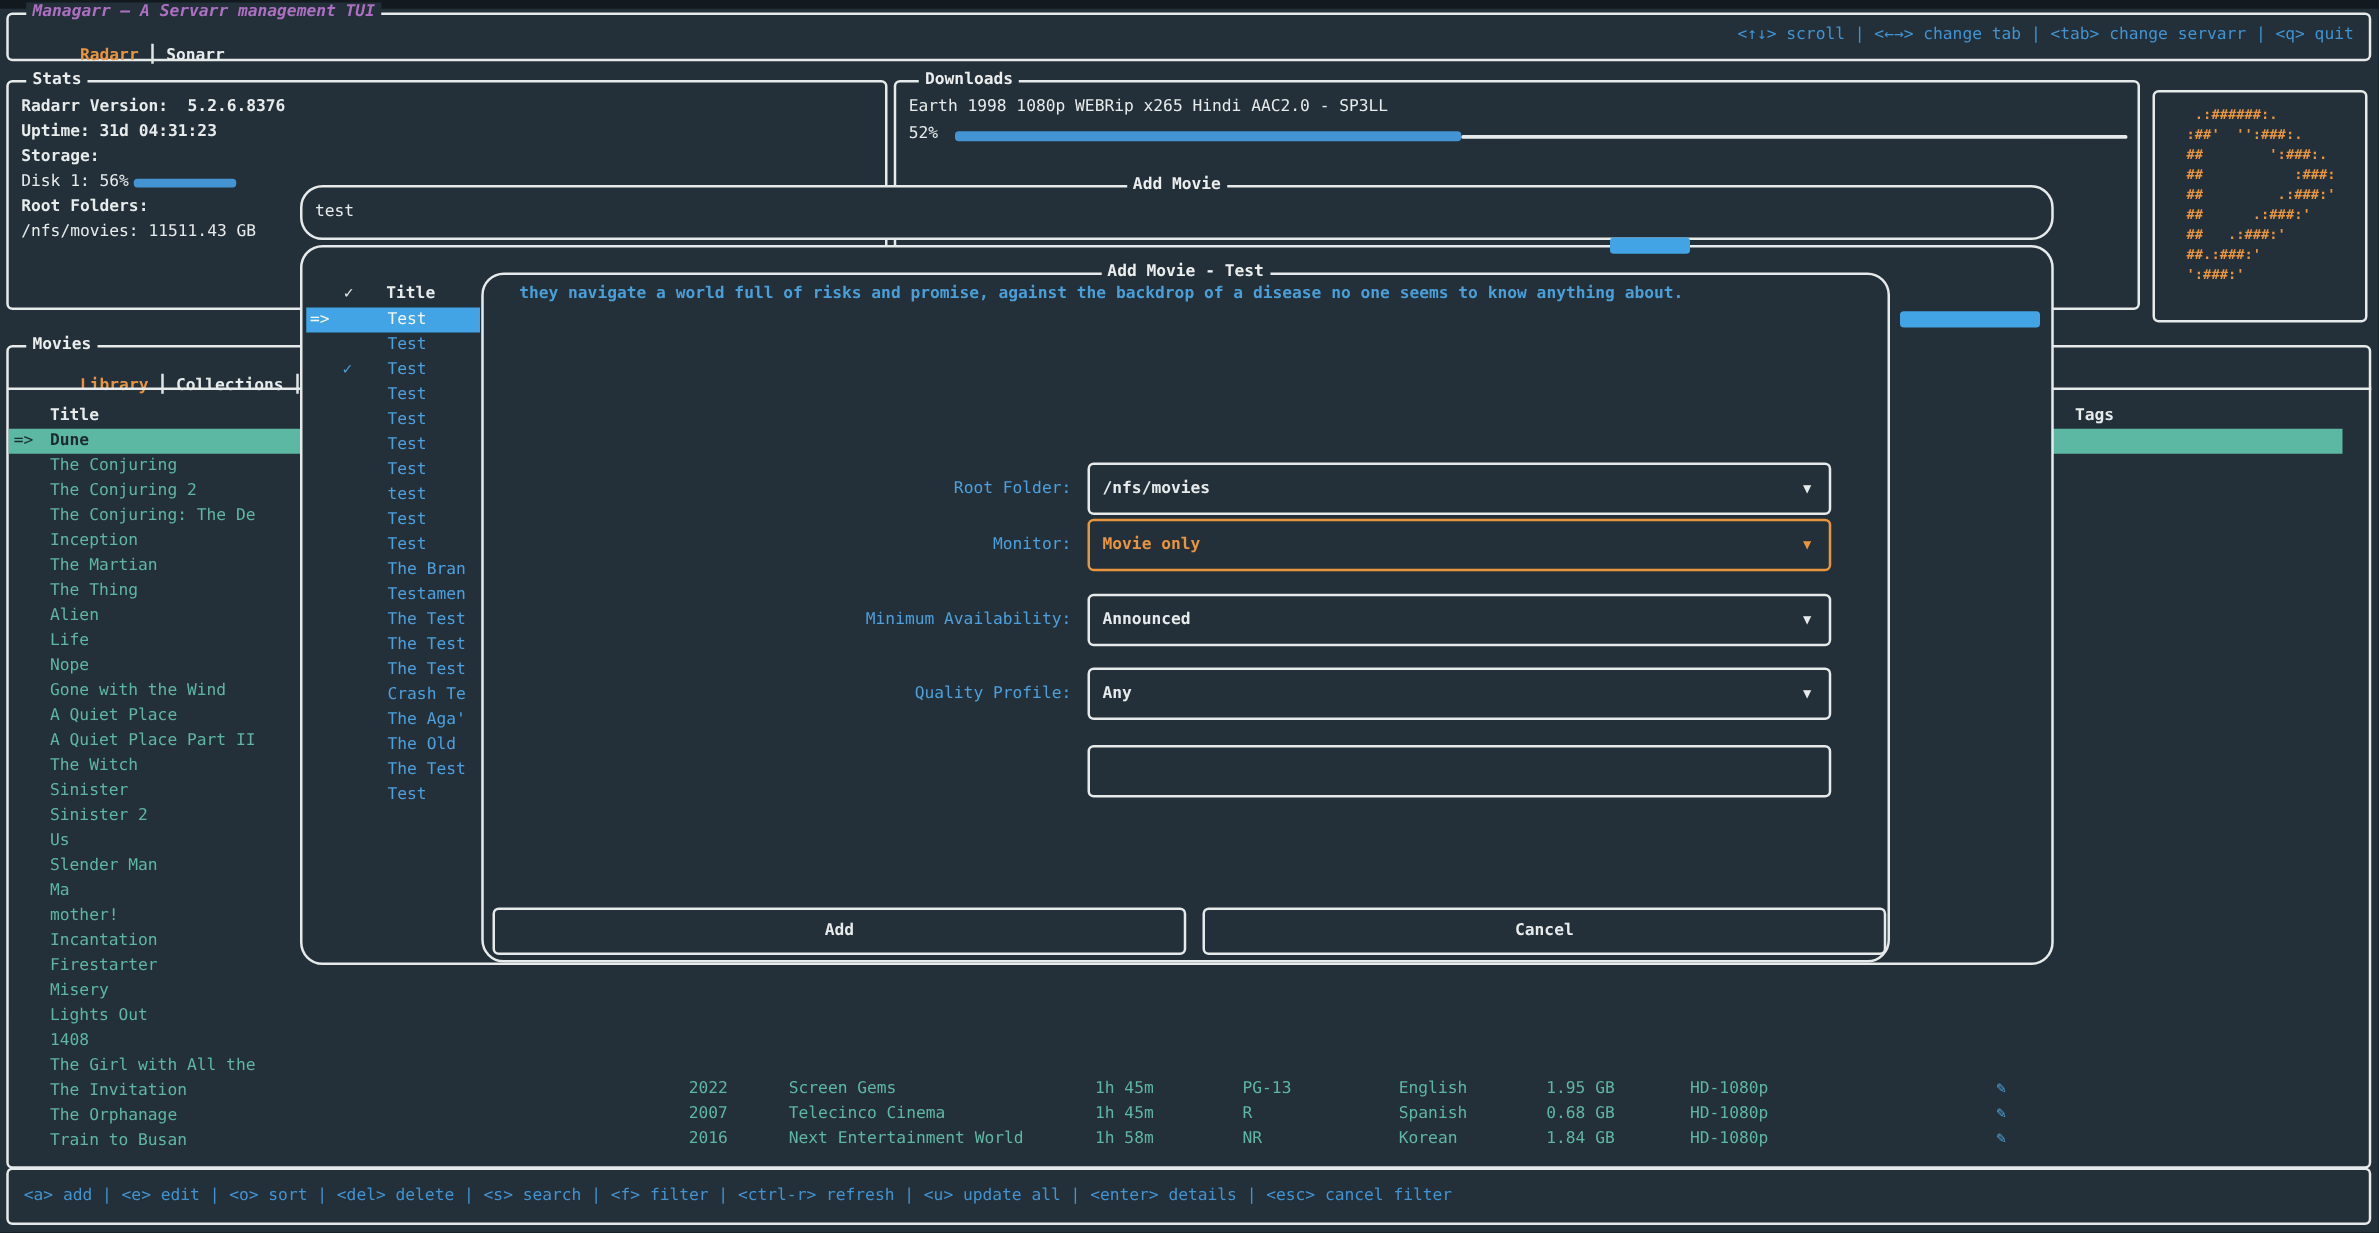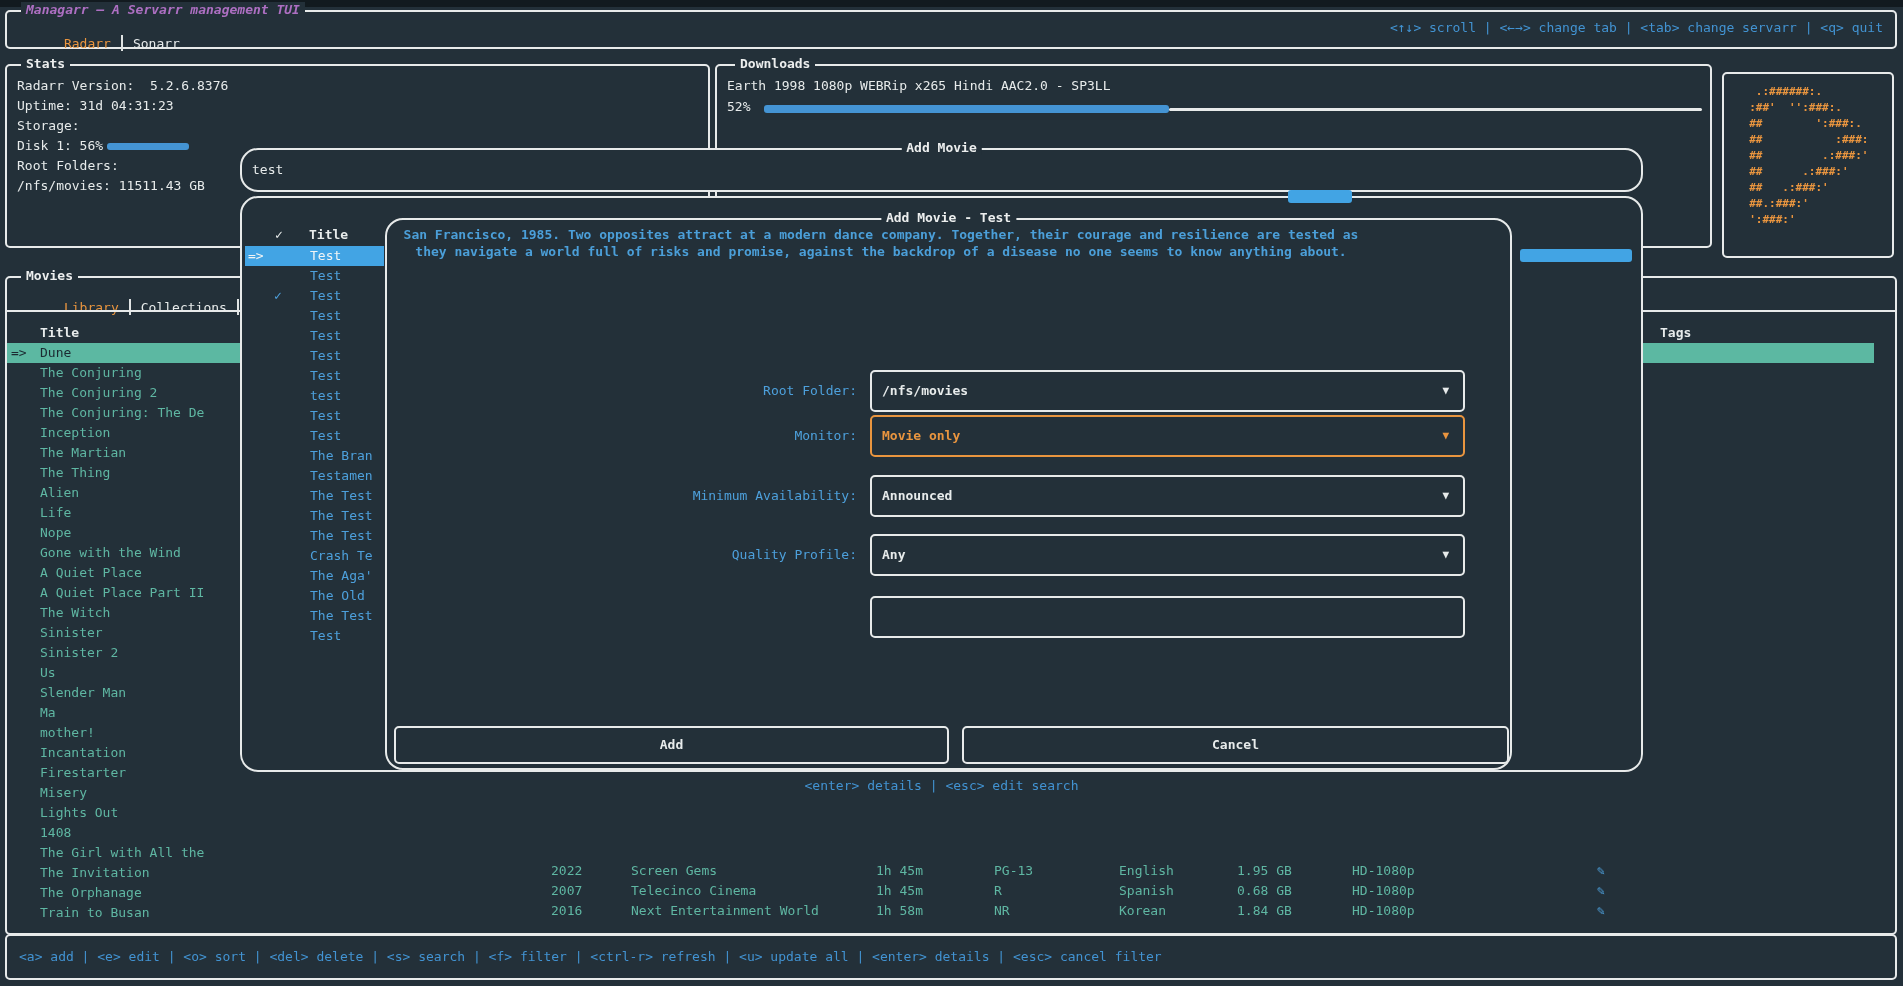--- a/index.html
+++ b/index.html
@@ -11,21 +11,21 @@
     font-size:13px; color:#e7ebeb;
   }
   .topstrip { position:absolute; left:0; top:0; width:1903px; height:7px; background:#121a1f; }
   .box { position:absolute; border:2px solid #e7eaea; border-radius:5px; }
   .opaque { background:#233039;border-radius:18px; }
   .btitle {
     position:absolute; top:-10px; left:14px; background:#233039;
     padding:0 5px; font-weight:bold; color:#eceeee; white-space:pre;
   }
   .btitle.centered { left:50%; transform:translateX(-50%); }
-  .bold { font-weight:normal; }
+  .bold { font-weight:bold; }
   .blue { color:#4293d2; }
   .lblue { color:#4da0dc; }
   .orange { color:#e9953f; }
   .purple { color:#ad6fc2; }
   .abs { position:absolute; white-space:pre; }
   .row20 { height:20px; line-height:20px; white-space:pre; }
   .vsep { display:inline-block; width:0; height:16px; border-left:2px solid #dfe3e3; margin:0 10px; vertical-align:-3px; }
   .gaugebar { position:absolute; background:#4494d4; border-radius:3px; }
   .gaugeline { position:absolute; background:#e7eaea; border-radius:2px; }
   .thumb { position:absolute; background:#42a4e4; border-radius:3px; z-index:9; }
@@ -250,21 +250,20 @@
       <div class="row20">Test</div>
     </div>
   </div>
 
   <div class="thumb" style="left:1288px; top:190px; width:64px; height:13px;"></div>
   <div class="thumb" style="left:1520px; top:249px; width:112px; height:13px;"></div>
 
   <div class="box opaque modal">
     <span class="btitle centered">Add Movie - Test</span>
     <div class="desc">
-      <div>San Francisco, 1985. Two opposites attract at a modern dance company. Together, their courage and resilience are tested as</div>
       <div>they navigate a world full of risks and promise, against the backdrop of a disease no one seems to know anything about.</div>
     </div>
 
     <div class="field" style="top:150px;">
       <div class="lbl">Root Folder:</div>
       <div class="ctl">
         <span class="val">/nfs/movies</span>
         <span class="arr">▼</span>
       </div>
     </div>
@@ -292,18 +291,17 @@
     <div class="field" style="top:376px;">
       <div class="ctl">
         <span class="val"></span>
       </div>
     </div>
 
     <div class="mbtn" style="left:7px;  width:555px;">Add</div>
     <div class="mbtn" style="left:575px; width:547px;">Cancel</div>
   </div>
 
-  <div class="hintline blue">&lt;enter&gt; details | &lt;esc&gt; edit search</div>
 
   <div class="box helpbar">
     <div class="t blue">&lt;a&gt; add | &lt;e&gt; edit | &lt;o&gt; sort | &lt;del&gt; delete | &lt;s&gt; search | &lt;f&gt; filter | &lt;ctrl-r&gt; refresh | &lt;u&gt; update all | &lt;enter&gt; details | &lt;esc&gt; cancel filter</div>
   </div>
 </div>
 
 </body></html>

